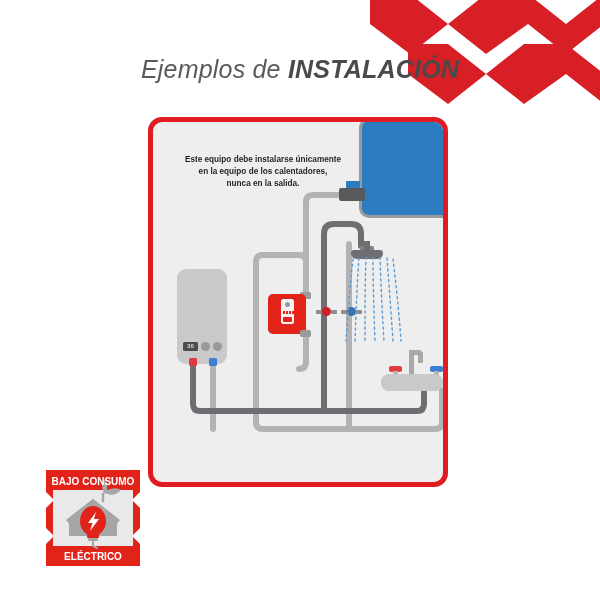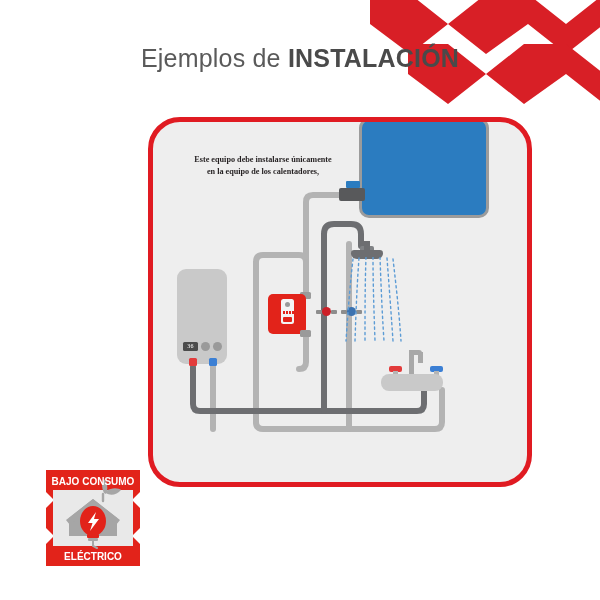--- a/index.html
+++ b/index.html
@@ -25,46 +25,46 @@
     right: 0;
     width: 230px;
     height: 115px;
     pointer-events: none;
   }
 
   
   #title {
     position: absolute;
     left: 0;
-    top: 44px;
+    top: 55px;
     width: 600px;
     text-align: center;
     font-size: 25px;
     color: #5a5a5a;
     letter-spacing: .2px;
     white-space: nowrap;
+    font-style: italic;
   }
   #title .strong {
     font-weight: bold;
     color: #4a4a4a;
   }
 
   
   #frame {
     position: absolute;
     left: 148px;
     top: 117px;
-    width: 384px;
+    width: 300px;
     height: 370px;
     border: 5px solid #e01b22;
-    border-radius: 32px;
+    border-radius: 14px;
     background: #eeeeee;
     box-sizing: border-box;
     overflow: hidden;
-    font-family: Liberation Serif, serif;
   }
   #scene {
     position: absolute;
     inset: 0;
   }
 
   
   #warn {
     position: absolute;
     left: 6px;
@@ -371,20 +371,21 @@
           <path d="M 160,112 L 171,112" stroke="#6d6e71" stroke-width="0"></path>
 
           <path d="M 171,138 Q 171,131 164,131 L 150,131" stroke="#6d6e71" stroke-width="0"></path>
 
         </g>
       </svg>
 
       <div id="warn" class="no-sel">
         <div>Este equipo debe instalarse únicamente</div>
         <div>en la equipo de los calentadores,</div>
+        <div>nunca en la salida.</div>
       </div>
 
       <div id="tank"></div>
       <div id="tank-valve-body"></div>
       <div id="tank-valve-handle"></div>
 
       <div id="heater"></div>
       <div id="heater-display" class="no-sel">36</div>
       <div id="knob-a" class="heater-knob"></div>
       <div id="knob-b" class="heater-knob"></div>

